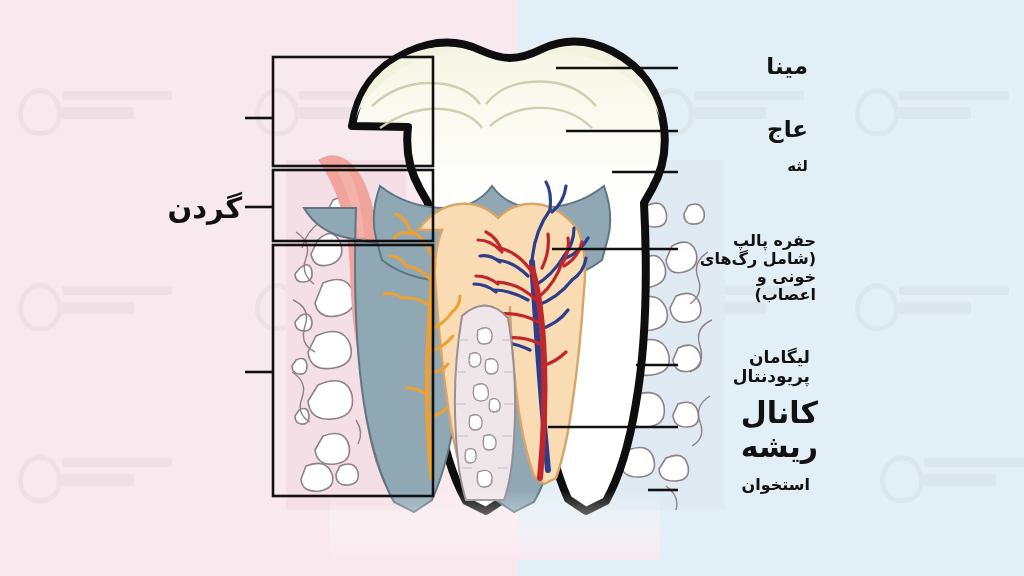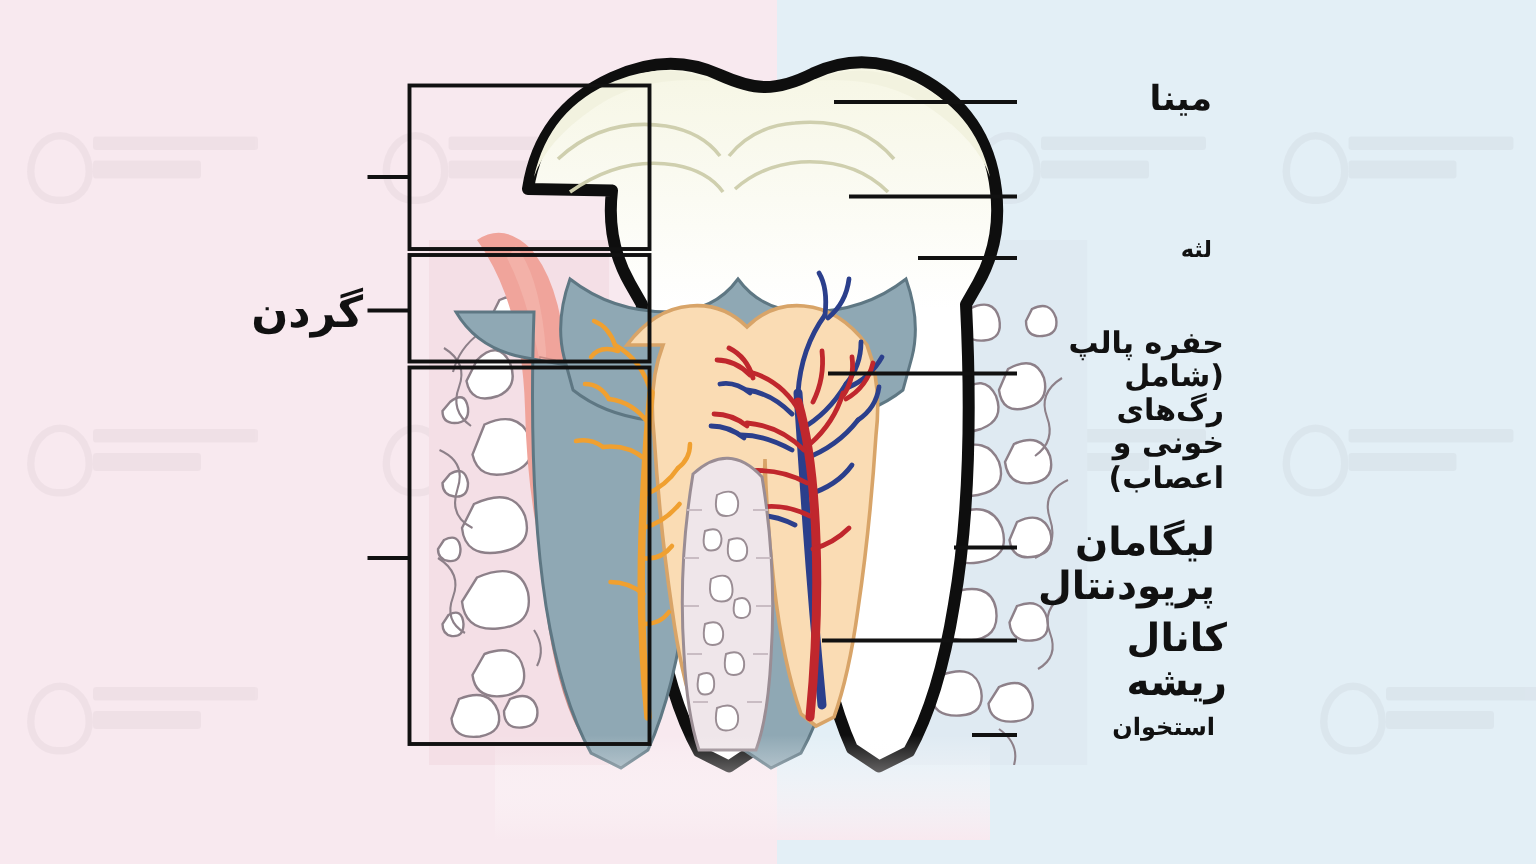--- a/index.html
+++ b/index.html
@@ -308,23 +308,24 @@
       <path d="M552 249 H678"></path>
       <path d="M636 365 H678"></path>
       <path d="M548 427 H678"></path>
       <path d="M648 490 H678"></path>
     </g>
   </svg>
 
   <div class="lbl" style="left:140px;top:192px;width:102px;font-size:29px">گردن</div>
 
   <div class="lbl" style="left:688px;top:54px;width:120px;font-size:23px">مینا</div>
+  <div class="lbl" style="left:688px;top:117px;width:120px;font-size:23px">عاج</div>
   <div class="lbl" style="left:688px;top:158px;width:120px;font-size:15px">لثه</div>
-  <div class="lbl" style="left:688px;top:217px;width:128px;font-size:20px">حفره پالپ
+  <div class="lbl" style="left:688px;top:232px;width:128px;font-size:16px">حفره پالپ
 (شامل رگ‌های
 خونی و
 اعصاب)</div>
-  <div class="lbl" style="left:688px;top:348px;width:122px;font-size:26px">لیگامان
+  <div class="lbl" style="left:688px;top:348px;width:122px;font-size:17px">لیگامان
 پریودنتال</div>
-  <div class="lbl" style="left:688px;top:412px;width:130px;font-size:26px">کانال ریشه</div>
+  <div class="lbl" style="left:688px;top:396px;width:130px;font-size:30px">کانال ریشه</div>
   <div class="lbl" style="left:688px;top:476px;width:122px;font-size:16px">استخوان</div>
 
 </div>
 
 </body></html>

